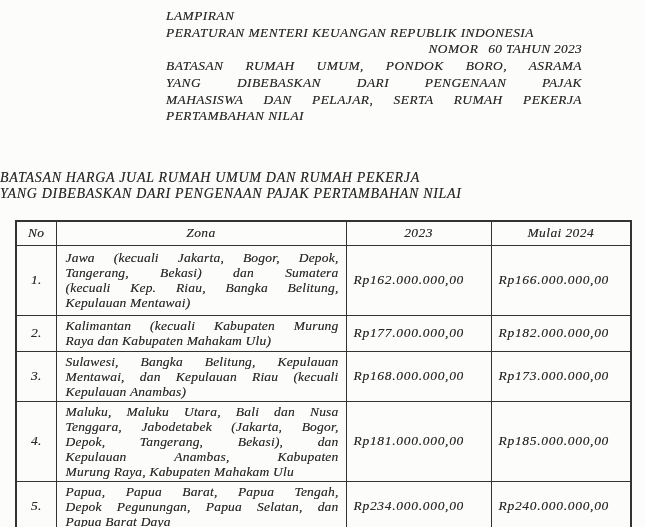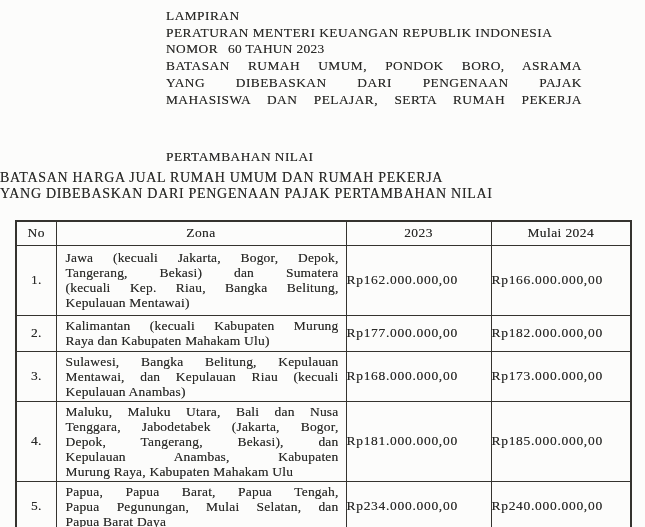--- a/index.html
+++ b/index.html
@@ -12,42 +12,41 @@
   body {
     width: 645px;
     height: 527px;
     position: relative;
     overflow: hidden;
     background: var(--bg);
     color: var(--ink);
     font-family: "Liberation Serif", "DejaVu Serif", serif;
     text-shadow: 0 0 0.4px rgba(42,42,40,0.55);
   }
-  .page { position: absolute; inset: 0; }
+  .page { position: absolute; inset: 0; font-style: italic; }
 
   
   .header-block {
     position: absolute;
     left: 166px;
     top: 8px;
     width: 416px;
     font-size: 13.4px;
     line-height: 16.7px;
     letter-spacing: 0.45px;
   }
-  .nomor-line { display: block; }
+  .nomor-line { display: block; text-align: right; }
   .nomor-value { margin-left: 10px; letter-spacing: 0.3px; }
   .subject-block .subject-line {
     text-align: justify;
     text-align-last: justify;
   }
   .subject-block .subject-line:last-child {
     text-align: left;
     text-align-last: left;
-    margin-top: 41px;
   }
 
   
   .title-block {
     position: absolute;
     left: 0;
     top: 170px;
     width: 548px;
     font-size: 14px;
     line-height: 16.2px;
@@ -85,20 +84,21 @@
   td.zona-cell {
     vertical-align: middle;
     padding: 2px 7px 2px 9px;
     line-height: 15px;
     letter-spacing: 0.2px;
   }
   td.zona-cell .zl { text-align: justify; text-align-last: justify; }
   td.zona-cell .zl:last-child { text-align-last: left; }
   td.money-cell {
     vertical-align: middle;
+    padding-left: 7px;
     letter-spacing: 0.7px;
     white-space: nowrap;
   }
 </style>
 </head>
 <body>
 
 <div class="page">
 
   <div class="header-block">
@@ -175,21 +175,21 @@
           <div class="zl">Kepulauan Anambas, Kabupaten</div>
           <div class="zl">Murung Raya, Kabupaten Mahakam Ulu</div>
         </td>
         <td class="money-cell">Rp181.000.000,00</td>
         <td class="money-cell">Rp185.000.000,00</td>
       </tr>
       <tr class="row-5">
         <td class="no-cell">5.</td>
         <td class="zona-cell">
           <div class="zl">Papua, Papua Barat, Papua Tengah,</div>
-          <div class="zl">Papua Pegunungan, Mulai Selatan, dan</div>
+          <div class="zl">Depok Pegunungan, Papua Selatan, dan</div>
           <div class="zl">Papua Barat Daya</div>
         </td>
         <td class="money-cell">Rp234.000.000,00</td>
         <td class="money-cell">Rp240.000.000,00</td>
       </tr>
     </tbody>
   </table>
 
 </div>
 

